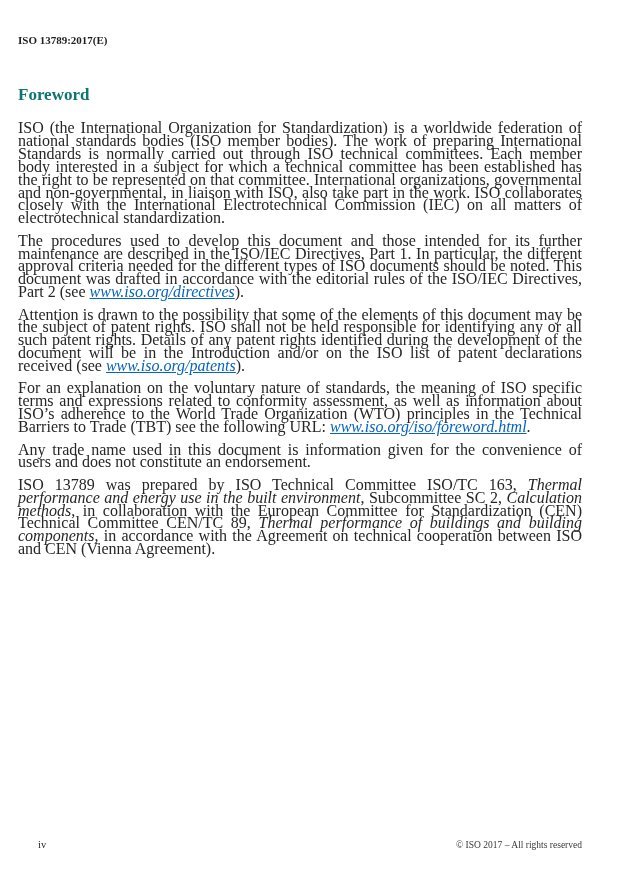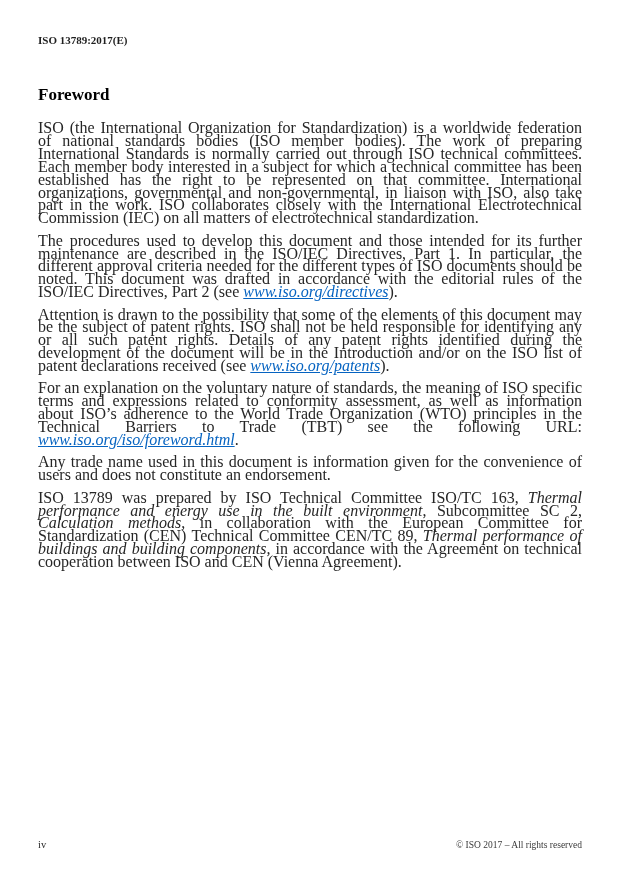--- a/index.html
+++ b/index.html
@@ -8,33 +8,33 @@
     background: #ffffff;
   }
   .page {
     position: relative;
     width: 620px;
     height: 876px;
     background: #ffffff;
     font-family: "Liberation Serif", "DejaVu Serif", serif;
     color: #262626;
     box-sizing: border-box;
-    padding: 34px 38px 0 38px;
+    padding: 34px 38px 0 18px;
     overflow: hidden;
   }
   .doc-header {
     font-size: 11px;
     font-weight: bold;
     line-height: 13px;
     color: #1f1f1f;
   }
   h1.title {
     font-size: 17px;
     font-weight: bold;
-    color: #000000;
+    color: #0f766e;
     line-height: 21px;
     margin: 37px 0 17px 0;
   }
   .body-text p {
     font-size: 16px;
     line-height: 12.9px;
     text-align: justify;
     margin: 0 0 9.4px 0;
   }
   .link {

